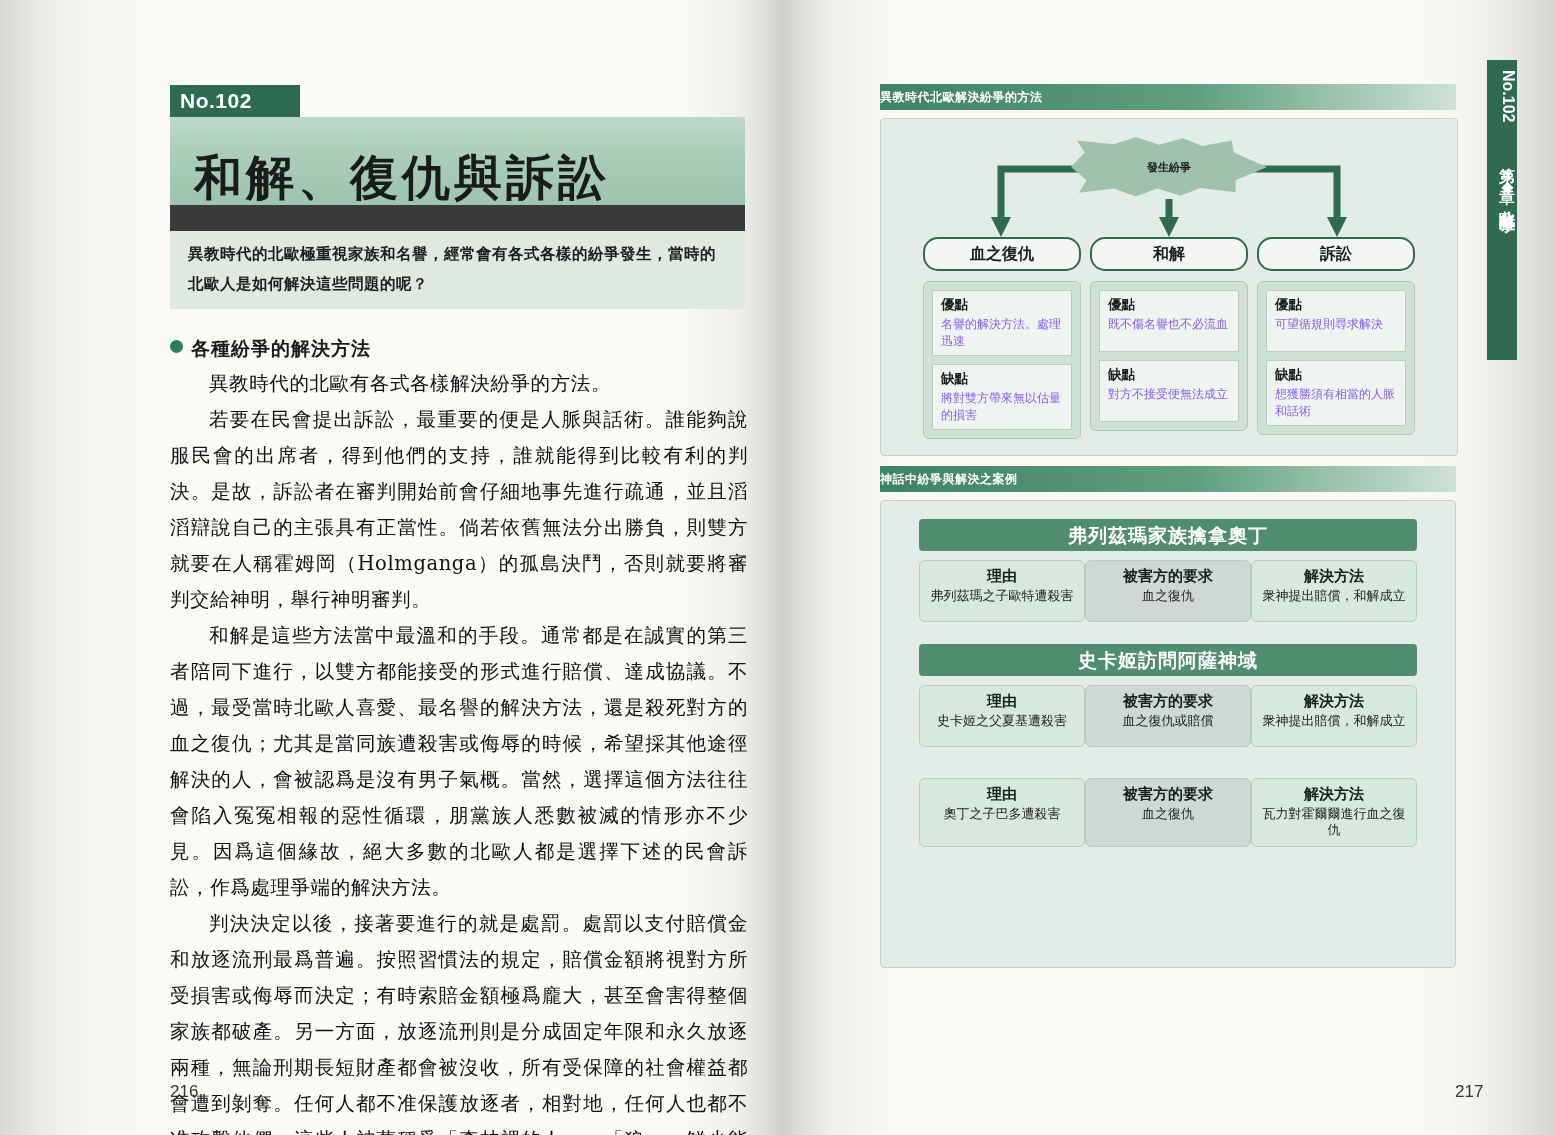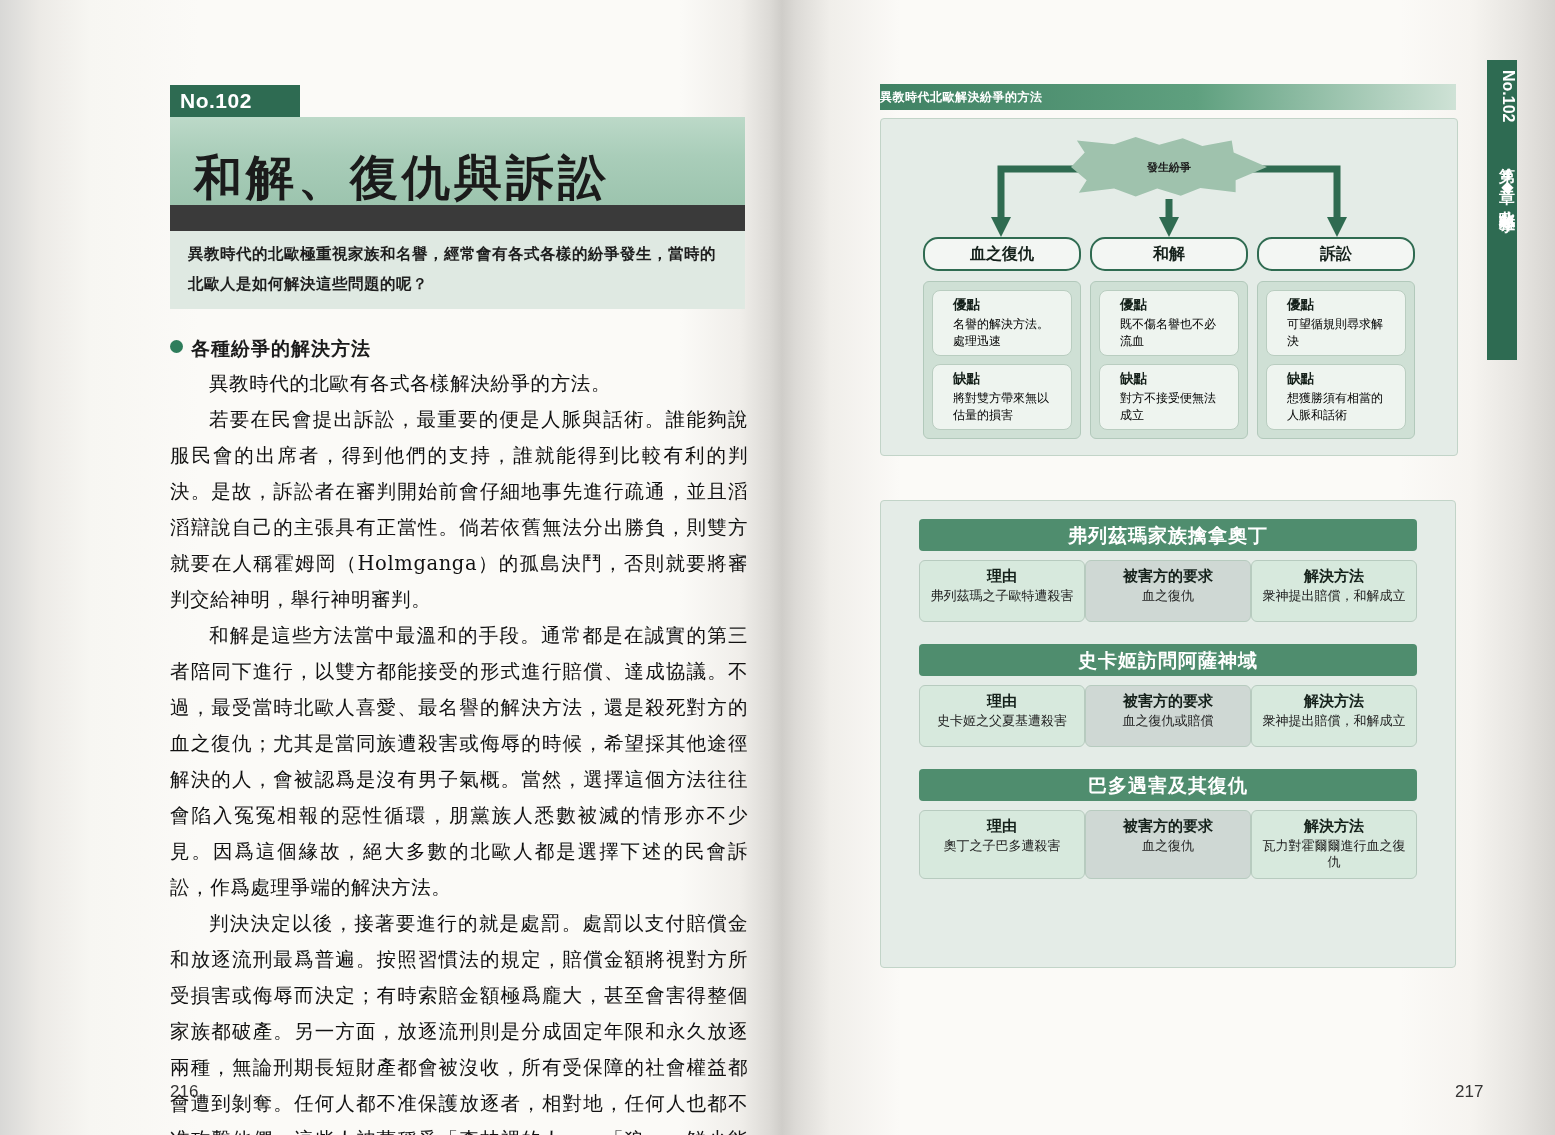--- a/index.html
+++ b/index.html
@@ -106,30 +106,30 @@
   .col-head{
     height:30px;background:#f3f6f3;border:2px solid #2f6b51;border-radius:15px;
     text-align:center;line-height:30px;
     font-family:"DejaVu Sans",sans-serif;font-weight:bold;font-size:16px;color:#14201a;
   }
   .col-body{
     margin-top:10px;background:#cfe0d5;border:1px solid #b2c9bb;border-radius:6px;
     padding:8px;box-sizing:border-box;
   }
   .cell{
-    background:#eef4ef;border:1px solid #b9cdc0;border-radius:8px;
-    padding:5px 20px;box-sizing:border-box;margin-bottom:8px;min-height:62px;
+    background:#eef4ef;border:1px solid #b9cdc0;border-radius:1px;
+    padding:5px 8px;box-sizing:border-box;margin-bottom:8px;min-height:62px;
   }
   .cell:last-child{margin-bottom:0;}
   .cell .lbl{
     font-family:"DejaVu Sans",sans-serif;font-weight:bold;font-size:13.5px;color:#16211b;
     margin-bottom:2px;
   }
   .cell .val{
-    font-family:"DejaVu Sans",sans-serif;font-size:12px;color:#000000;line-height:17px;
+    font-family:"DejaVu Sans",sans-serif;font-size:12px;color:#8b5cf6;line-height:17px;
   }
   
   .case-head{
     height:32px;background:#4f8d6e;border-radius:4px;color:#fff;text-align:center;
     line-height:32px;font-family:"DejaVu Sans",sans-serif;font-weight:bold;font-size:19px;
     letter-spacing:1px;
   }
   .case-row{display:flex;gap:0;margin-top:9px;}
   .case-cell{
     flex:1;border-radius:6px;padding:6px 6px 8px;box-sizing:border-box;text-align:center;
@@ -232,20 +232,21 @@
             <div class="val">可望循規則尋求解決</div>
           </div>
           <div class="cell">
             <div class="lbl">缺點</div>
             <div class="val">想獲勝須有相當的人脈和話術</div>
           </div>
         </div>
       </div>
     </div>
 
+    <div class="band" style="top:466px;">神話中紛爭與解決之案例</div>
 
     <div class="panel" style="top:500px;height:468px;padding:18px 38px;box-sizing:border-box;">
 
       <div>
         <div class="case-head">弗列茲瑪家族擒拿奧丁</div>
         <div class="case-row">
           <div class="case-cell" style="background:#d7e9dd;">
             <div class="ch">理由</div>
             <div class="cv">弗列茲瑪之子歐特遭殺害</div>
           </div>
@@ -276,21 +277,20 @@
           <div class="case-cell" style="background:#d7e9dd;">
             <div class="ch">解決方法</div>
             <div class="cv">衆神提出賠償，和解成立</div>
           </div>
         </div>
       </div>
 
       <div style="height:22px;"></div>
 
       <div>
-        <div class="case-head">巴多遇害及其復仇</div>
         <div class="case-row">
           <div class="case-cell" style="background:#d7e9dd;">
             <div class="ch">理由</div>
             <div class="cv">奧丁之子巴多遭殺害</div>
           </div>
           <div class="case-cell" style="background:#cfd8d4;">
             <div class="ch">被害方的要求</div>
             <div class="cv">血之復仇</div>
           </div>
           <div class="case-cell" style="background:#d7e9dd;">

